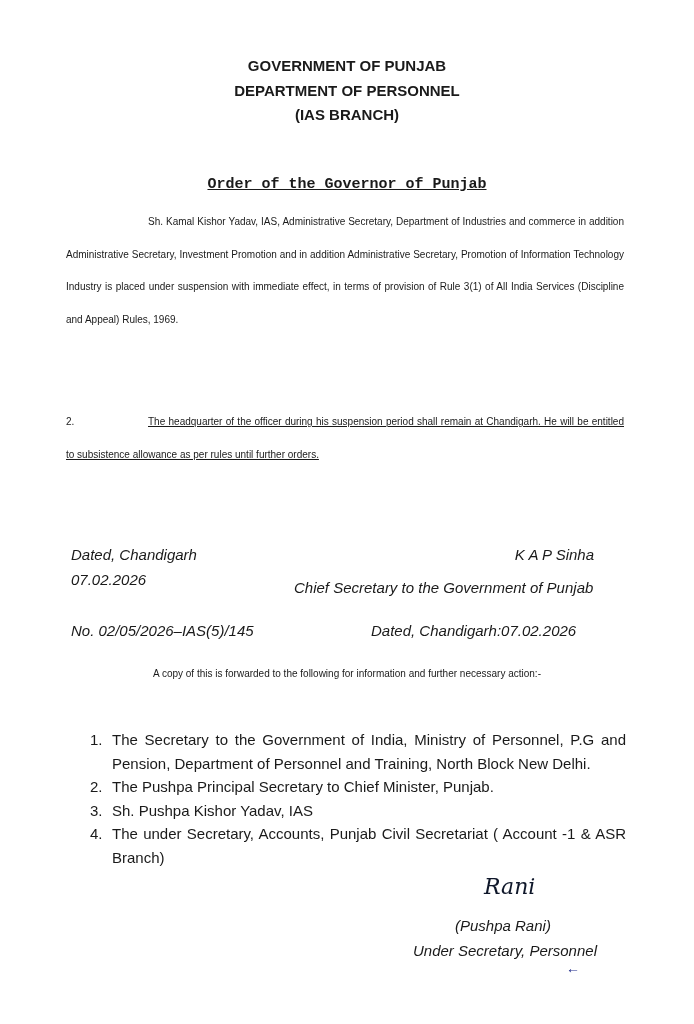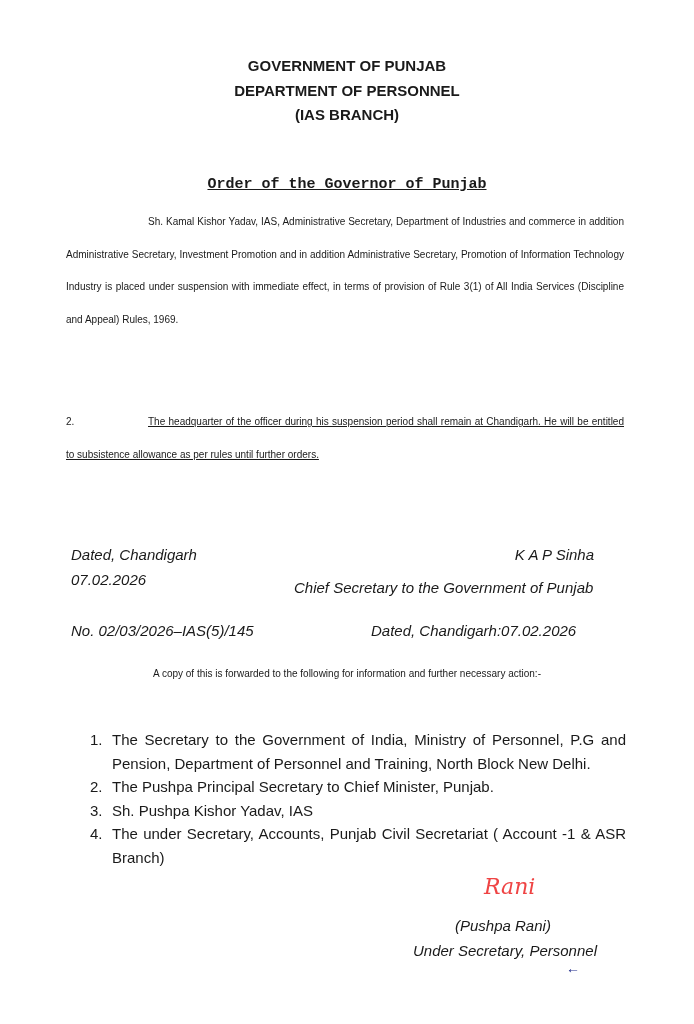--- a/index.html
+++ b/index.html
@@ -8,21 +8,21 @@
     .abs { position: absolute; }
     .hdr { left: 0; width: 694px; text-align: center; font-weight: bold; font-size: 15px; line-height: 24px; }
     .title { left: 0; width: 694px; text-align: center; font-weight: bold; font-size: 15px; text-decoration: underline; font-family: Liberation Mono, monospace; }
     .para { left: 66px; width: 558px; font-size: 10px; line-height: 32.5px; text-align: justify; }
     .para .indent { display: inline-block; width: 82px; }
     .line { font-size: 15px; line-height: 20px; white-space: nowrap; font-style: italic; }
     .list { left: 90px; width: 536px; font-size: 15px; line-height: 23.5px; }
     .li { display: flex; text-align: justify; }
     .li .num { width: 22px; flex: none; }
     .li .txt { flex: 1; }
-    .sig { font-family: "DejaVu Serif", serif; font-style: italic; color: #ef4444; font-size: 22px; }
+    .sig { font-family: "DejaVu Serif", serif; font-style: italic; color: #0f172a; font-size: 22px; }
     .tick { color: #1f2a8a; font-size: 14px; }
   </style>
 </head>
 <body>
 
 <div class="abs hdr" style="top:54px;">GOVERNMENT OF PUNJAB</div>
 <div class="abs hdr" style="top:79px;">DEPARTMENT OF PERSONNEL</div>
 <div class="abs hdr" style="top:103px;">(IAS BRANCH)</div>
 
 <div class="abs title" style="top:176px;">Order of the Governor of Punjab</div>
@@ -30,21 +30,21 @@
 <div class="abs para" style="top:206px;"><span class="indent"></span><span>Sh. Kamal Kishor Yadav, IAS, Administrative Secretary, Department of Industries and commerce in addition Administrative Secretary, Investment Promotion and in addition Administrative Secretary, Promotion of Information Technology Industry is placed under suspension with immediate effect, in terms of provision of Rule 3(1) of All India Services (Discipline and Appeal) Rules, 1969.</span></div>
 
 <div class="abs para" style="top:406px;text-decoration:underline;"><span class="indent">2.</span><span>The headquarter of the officer during his suspension period shall remain at Chandigarh. He will be entitled to subsistence allowance as per rules until further orders.</span></div>
 
 <div class="abs line" style="left:71px; top:545px;">Dated, Chandigarh</div>
 <div class="abs line" style="left:71px; top:570px;">07.02.2026</div>
 
 <div class="abs line" style="left:294px; width:300px; text-align:right; top:545px;">K A P Sinha</div>
 <div class="abs line" style="left:294px; top:570px;margin-top:8px;">Chief Secretary to the Government of Punjab</div>
 
-<div class="abs line" style="left:71px; top:621px;">No. 02/03/2026–IAS(5)/145</div>
+<div class="abs line" style="left:71px; top:621px;">No. 02/05/2026–IAS(5)/145</div>
 <div class="abs line" style="left:371px; top:621px;text-align:right;">Dated, Chandigarh:07.02.2026</div>
 
 <div class="abs para" style="left:71px; width:553px; top:662px; line-height:24px;"><span class="indent" style="width:82px;"></span><span>A copy of this is forwarded to the following for information and further necessary action:-</span></div>
 
 <div class="abs list" style="top:728px;">
   <div class="li">
       <span class="num">1.</span>
       <span class="txt">The Secretary to the Government of India, Ministry of Personnel, P.G and Pension, Department of Personnel and Training, North Block New Delhi.</span>
     </div>
   <div class="li">

